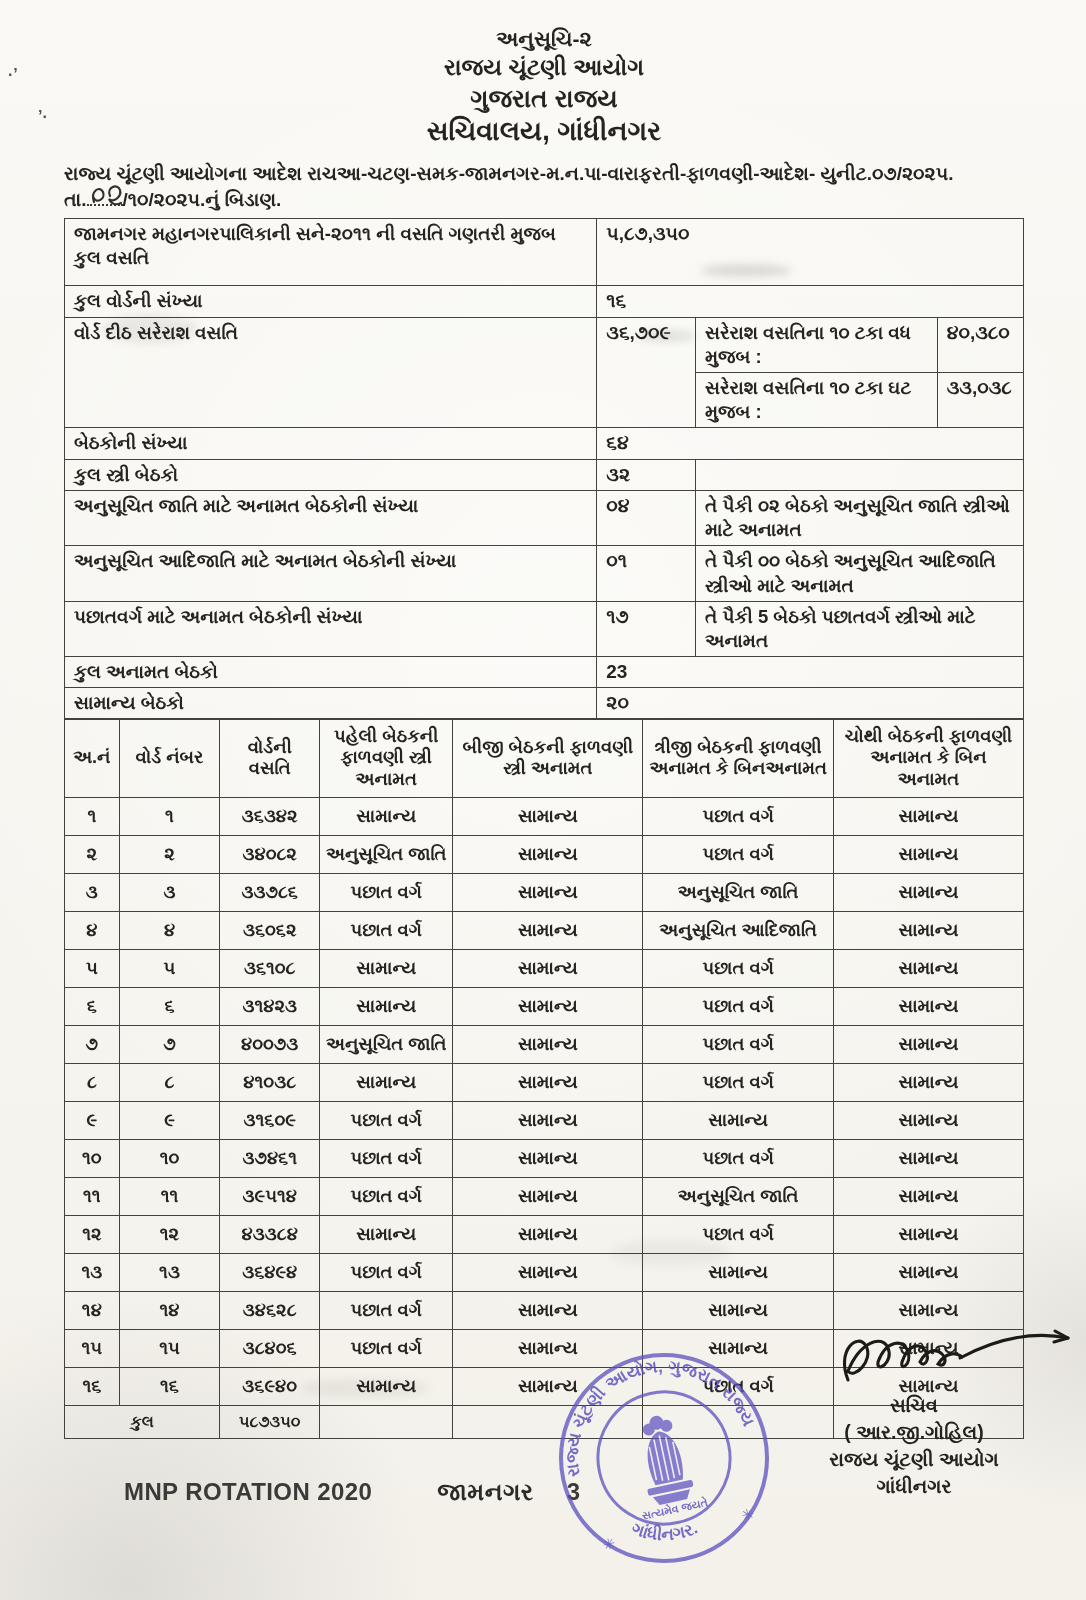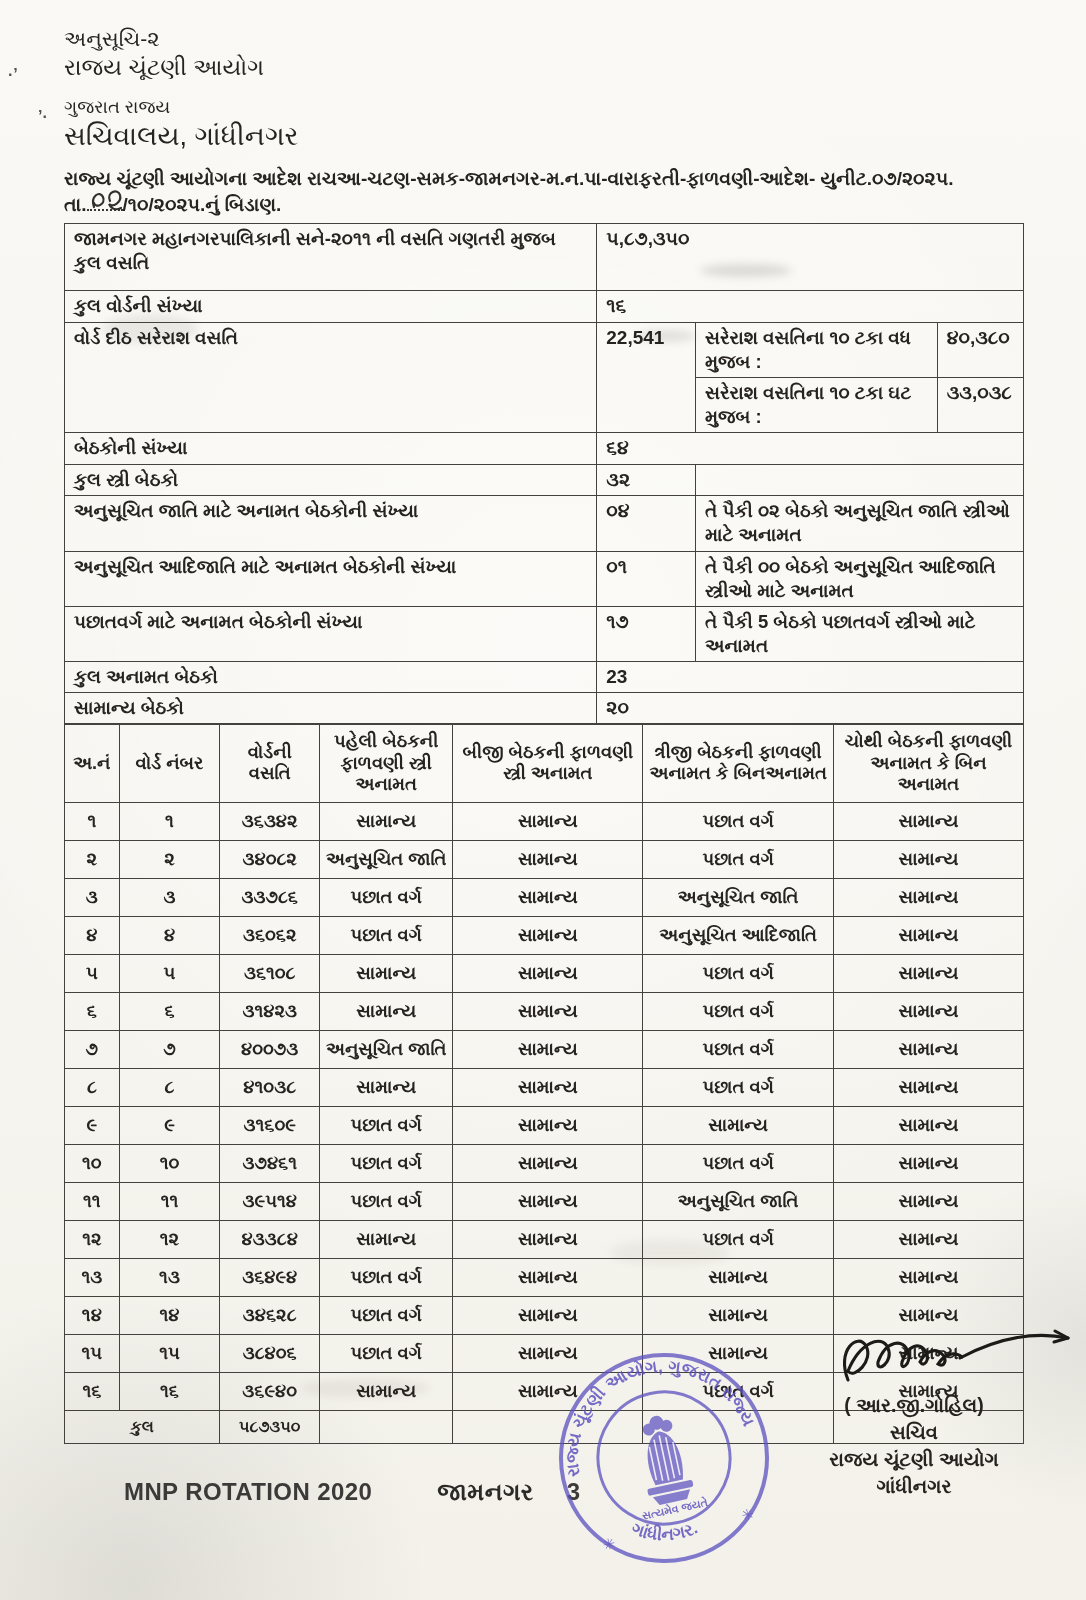--- a/index.html
+++ b/index.html
@@ -11,24 +11,24 @@
   .page{
     position:relative;width:1086px;height:1600px;overflow:hidden;color:#262320;
     background:
       radial-gradient(circle at 12% 99%, rgba(110,108,104,.16), transparent 16%),
       radial-gradient(circle at 100% 84%, rgba(110,108,104,.12), transparent 10%),
       radial-gradient(circle at 50% 40%, rgba(255,255,255,.5), transparent 60%),
       linear-gradient(#faf9f5,#f3f1ea);
   }
   .content{position:absolute;left:64px;right:62px;top:26px;}
   
-  .doc-header{font-weight:400;line-height:1.28;}
+  .doc-header{text-align:center;font-weight:700;line-height:1.28;}
   .doc-header .l1{font-size:21px;}
   .doc-header .l2{font-size:23px;}
-  .doc-header .l3{font-size:18px;margin-top:14px;}
+  .doc-header .l3{font-size:25px;}
   .doc-header .l4{font-size:27px;}
   
   .order-para{font-weight:700;font-size:19px;line-height:1.35;margin:12px 0 6px 0;}
   .date-dots{display:inline-block;width:36px;height:16px;border-bottom:2px dotted #3a3733;position:relative;vertical-align:baseline;}
   .date-dots svg{position:absolute;left:0;bottom:-4px;}
   
   table{border-collapse:collapse;width:100%;table-layout:fixed;}
   .summary-table td{border:1.6px solid #45413d;font-weight:700;font-size:18.5px;padding:3px 9px;vertical-align:top;line-height:1.3;}
   .summary-table .val{font-size:19px;}
   .summary-table tr.h68 td{height:60px;}
@@ -95,21 +95,21 @@
           <tr class="h68">
         <td>જામનગર મહાનગરપાલિકાની  સને-૨૦૧૧ ની વસતિ ગણતરી મુજબ કુલ વસતિ</td>
         <td class="val" colspan="3">૫,૮૭,૩૫૦</td>
       </tr>
       <tr class="h28">
         <td>કુલ વોર્ડની સંખ્યા</td>
         <td class="val" colspan="3">૧૬</td>
       </tr>
       <tr class="h52">
         <td rowspan="2">વોર્ડ દીઠ સરેરાશ વસતિ</td>
-        <td class="val" rowspan="2">22,541</td>
+        <td class="val" rowspan="2">૩૬,૭૦૯</td>
         <td>સરેરાશ  વસતિના  ૧૦  ટકા  વધ મુજબ :</td>
         <td class="val">૪૦,૩૮૦</td>
       </tr>
       <tr class="h52">
         <td>સરેરાશ  વસતિના  ૧૦  ટકા  ઘટ મુજબ :</td>
         <td class="val">૩૩,૦૩૮</td>
       </tr>
       <tr class="h28">
         <td>બેઠકોની સંખ્યા</td>
         <td class="val" colspan="3">૬૪</td>
@@ -364,19 +364,19 @@
     </div>
 
     <div class="signature-block">
       <svg class="signature-svg" width="270" height="82" viewBox="0 0 270 82">
         <g fill="none" stroke="#1d1b18" stroke-width="3.1" stroke-linecap="round">
           <path d="M30,62 C18,32 40,14 48,28 C56,42 36,62 30,53 C42,24 64,16 70,30 C76,44 58,56 60,44 C68,22 86,20 90,34 C94,46 82,54 84,44 C90,26 102,24 108,34 C112,42 106,50 102,44 C108,32 118,30 124,36 C130,42 126,50 120,46 C128,34 138,34 144,39"></path>
           <path d="M142,40 C172,24 210,12 250,20"></path>
           <path d="M250,20 l-13,-7 M250,20 l-14,4"></path>
         </g>
       </svg>
+      <div>સચિવ</div>
       <div>( આર.જી.ગોહિલ)</div>
-      <div>સચિવ</div>
       <div>રાજય ચૂંટણી આયોગ</div>
       <div>ગાંધીનગર</div>
     </div>
   </footer>
 </div>
 
 </body></html>

